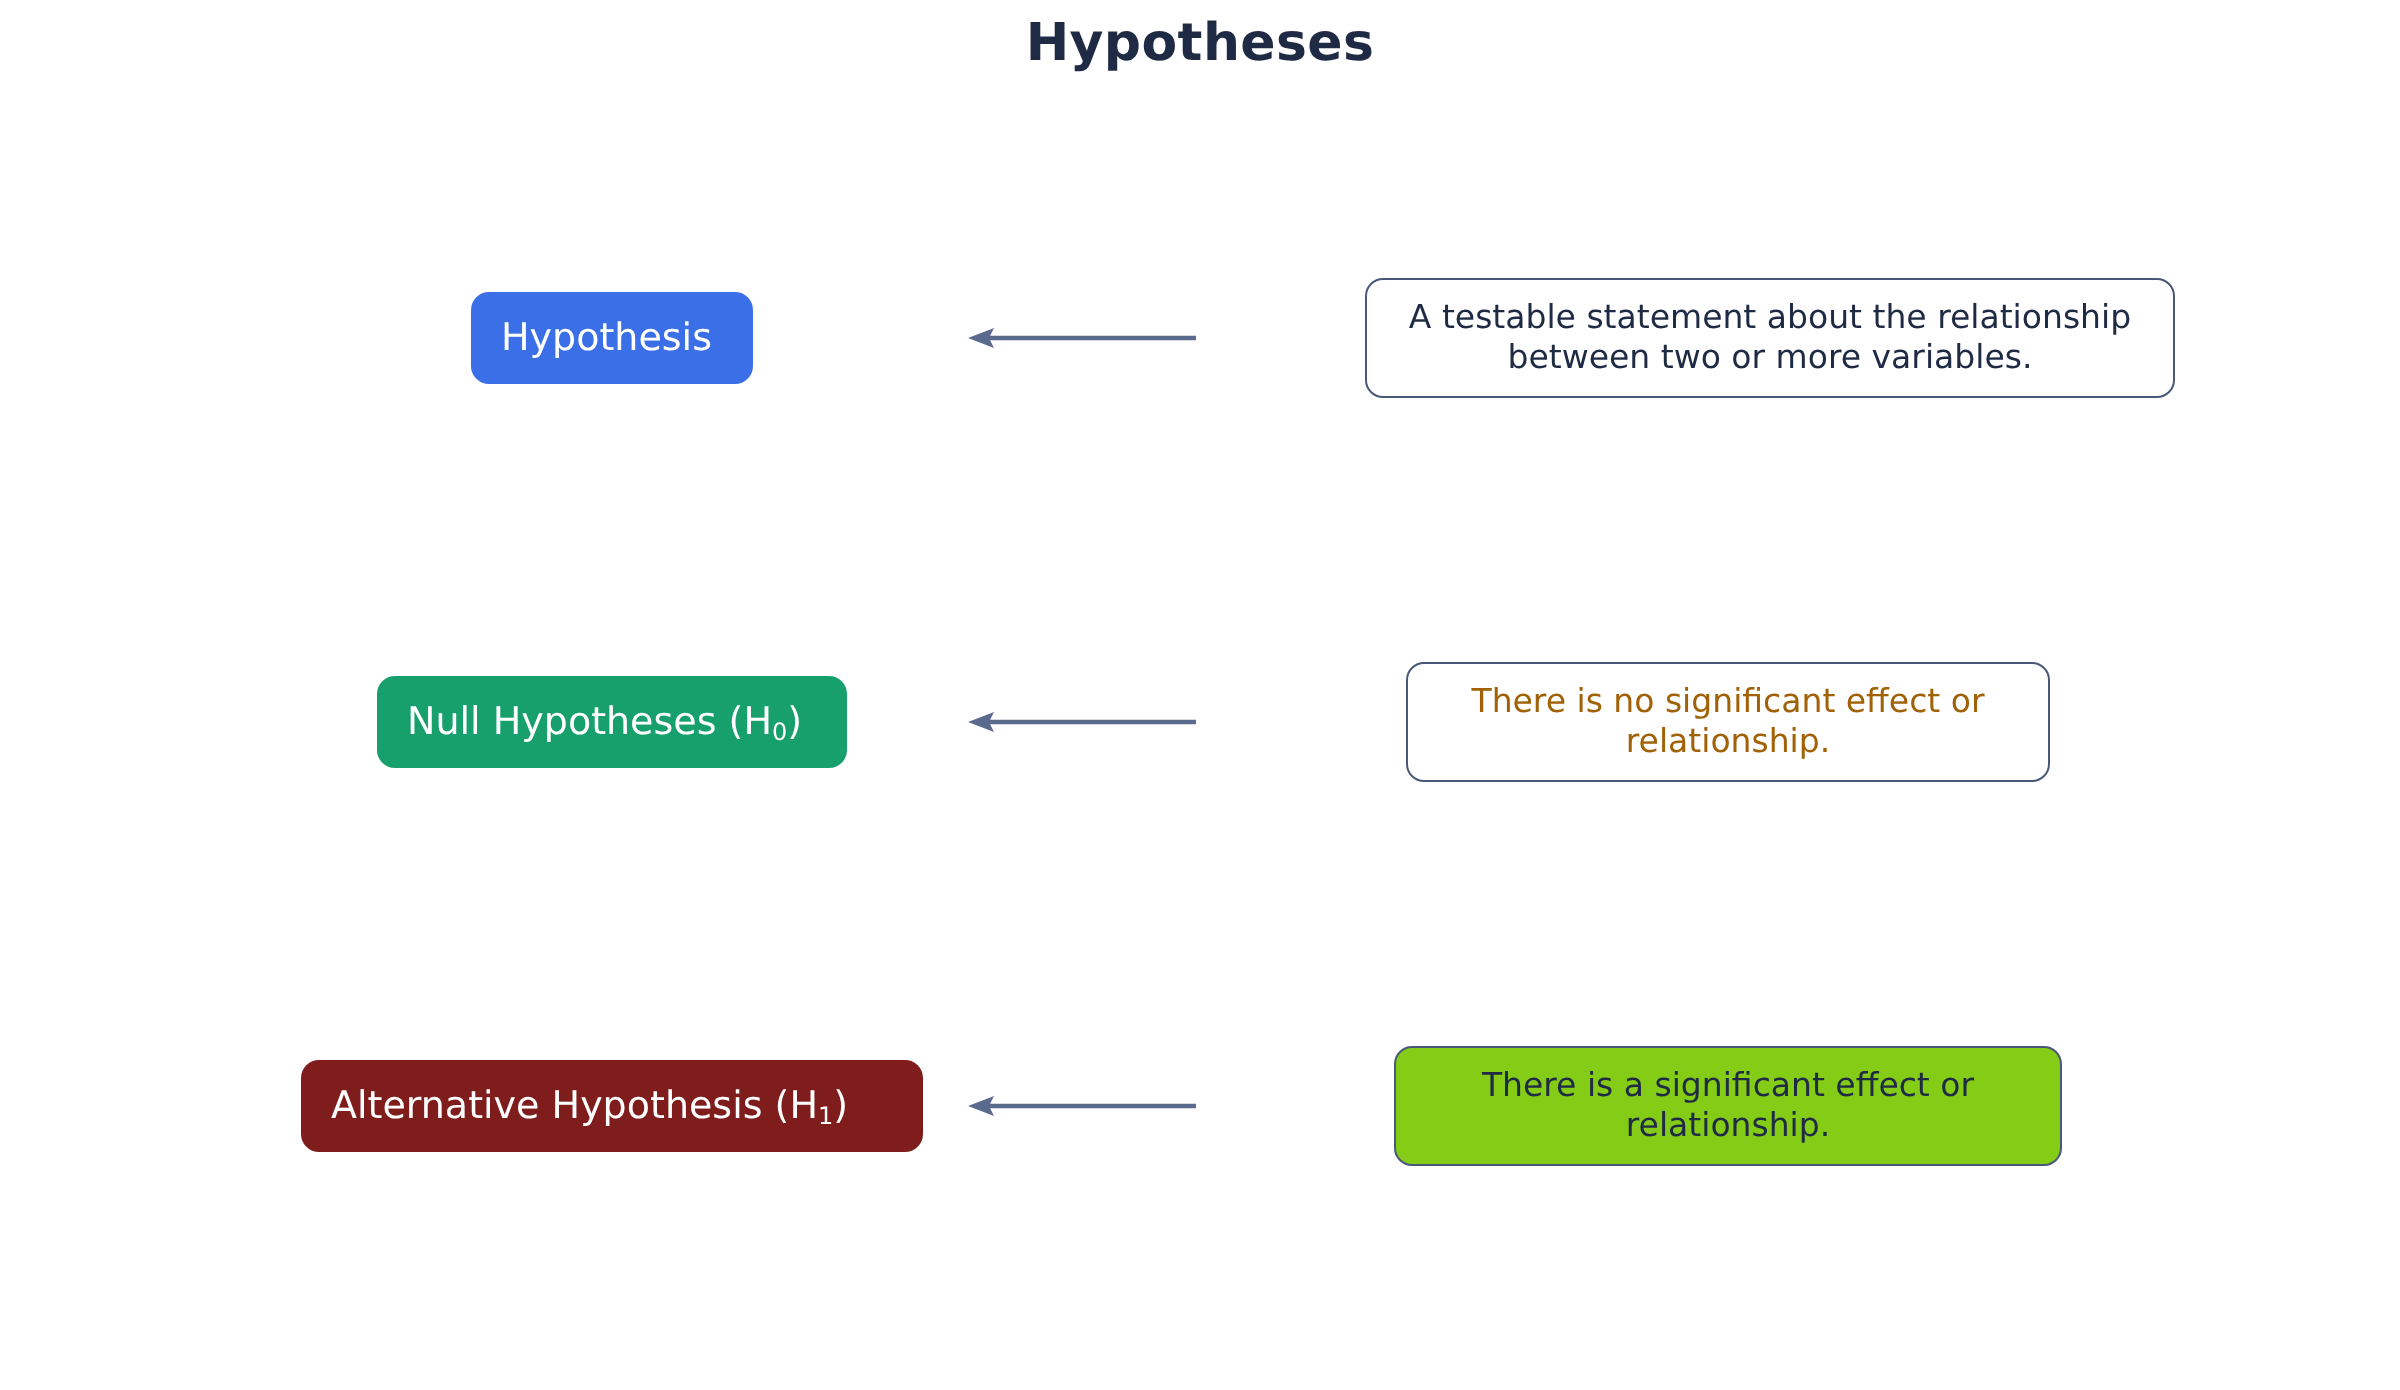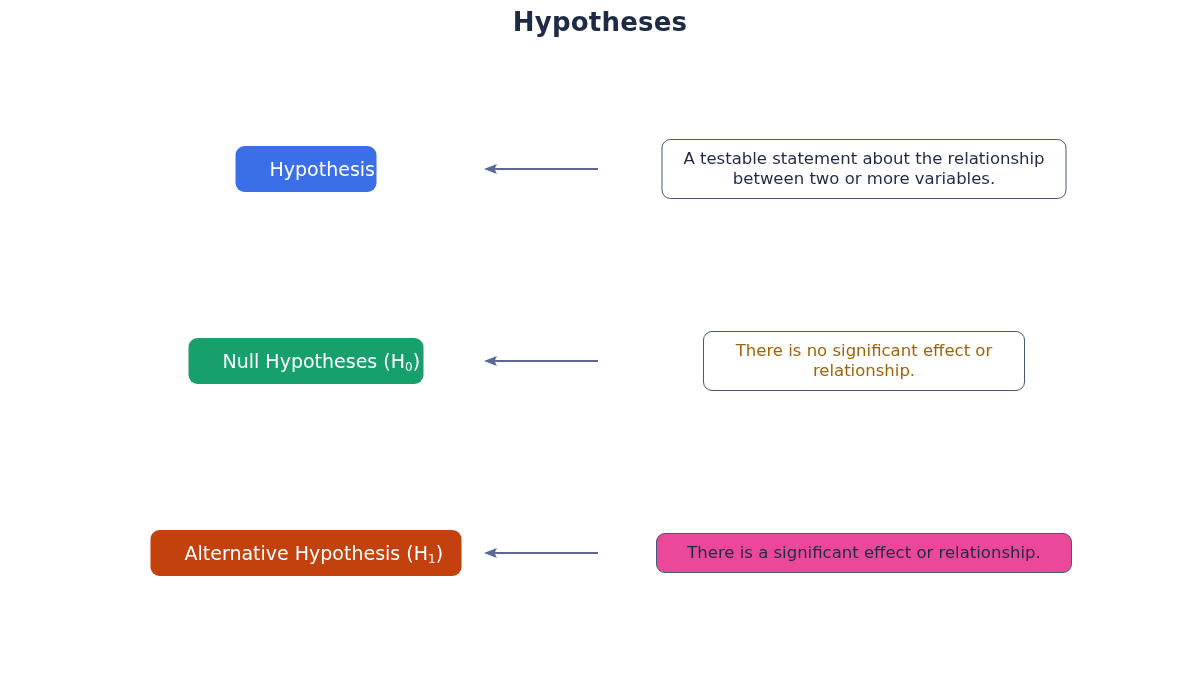--- a/index.html
+++ b/index.html
@@ -47,21 +47,21 @@
   .node {
     position: absolute;
     transform: translate(-50%, -50%);
     left: 306px;
     top: 0;
     box-sizing: border-box;
     border-radius: 9px;
     color: #ffffff;
     font-size: 19px;
     line-height: 22px;
-    padding: 12px 34px;
+    padding: 12px 15px;
     white-space: nowrap;
     text-align: left;
   }
   .node sub {
     font-size: 12px;
     line-height: 0;
     vertical-align: baseline;
     position: relative;
     top: 3px;
   }
@@ -106,45 +106,45 @@
 
     <div class="node" id="node-0" style="background: rgb(59, 111, 232); color: rgb(255, 255, 255); width: 141px;">
       <span>Hypothesis</span><sub></sub><span></span>
     </div>
 
     <svg class="arrow" id="arrow-0" viewBox="0 0 118 14">
       <line x1="116" y1="7" x2="12" y2="7" stroke="#5a6a8c" stroke-width="2.2"></line>
       <path d="M 2 7 L 15 2 L 12.5 7 L 15 12 Z" fill="#5a6a8c"></path>
     </svg>
 
-    <div class="desc" id="desc-0" style="width: 405px; border-color: rgb(73, 88, 122); background: rgb(255, 255, 255); color: rgb(31, 42, 68);">A testable statement about the relationship
+    <div class="desc" id="desc-0" style="width: 405px; border-color: rgb(73, 88, 122); background: rgb(255, 255, 255); color: rgb(31, 42, 68); margin-left: 21px;">A testable statement about the relationship
 between two or more variables.</div>
   </div>
 
   <div class="row" id="row-1" style="top: 361px;">
 
     <div class="node" id="node-1" style="background: rgb(23, 160, 108); color: rgb(255, 255, 255); width: 235px;">
       <span>Null Hypotheses (H</span><sub>0</sub><span>)</span>
     </div>
 
     <svg class="arrow" id="arrow-1" viewBox="0 0 118 14">
       <line x1="116" y1="7" x2="12" y2="7" stroke="#5a6a8c" stroke-width="2.2"></line>
       <path d="M 2 7 L 15 2 L 12.5 7 L 15 12 Z" fill="#5a6a8c"></path>
     </svg>
 
     <div class="desc" id="desc-1" style="width: 322px; border-color: rgb(73, 88, 122); background: rgb(255, 255, 255); color: #a16207;">There is no significant effect or relationship.</div>
   </div>
 
   <div class="row" id="row-2" style="top: 553px;">
 
-    <div class="node" id="node-2" style="background: #c2410c; color: rgb(255, 255, 255); width: 311px;">
+    <div class="node" id="node-2" style="background: #7f1d1d; color: rgb(255, 255, 255); width: 311px;">
       <span>Alternative Hypothesis (H</span><sub>1</sub><span>)</span>
     </div>
 
     <svg class="arrow" id="arrow-2" viewBox="0 0 118 14">
       <line x1="116" y1="7" x2="12" y2="7" stroke="#5a6a8c" stroke-width="2.2"></line>
       <path d="M 2 7 L 15 2 L 12.5 7 L 15 12 Z" fill="#5a6a8c"></path>
     </svg>
 
-    <div class="desc" id="desc-2" style="width: 416px; border-color: rgb(73, 88, 122); background: #ec4899; color: rgb(31, 42, 68);">There is a significant effect or relationship.</div>
+    <div class="desc" id="desc-2" style="width: 334px; border-color: rgb(73, 88, 122); background: #84cc16; color: rgb(31, 42, 68);">There is a significant effect or relationship.</div>
   </div>
 
 </div>
 
 </body></html>

